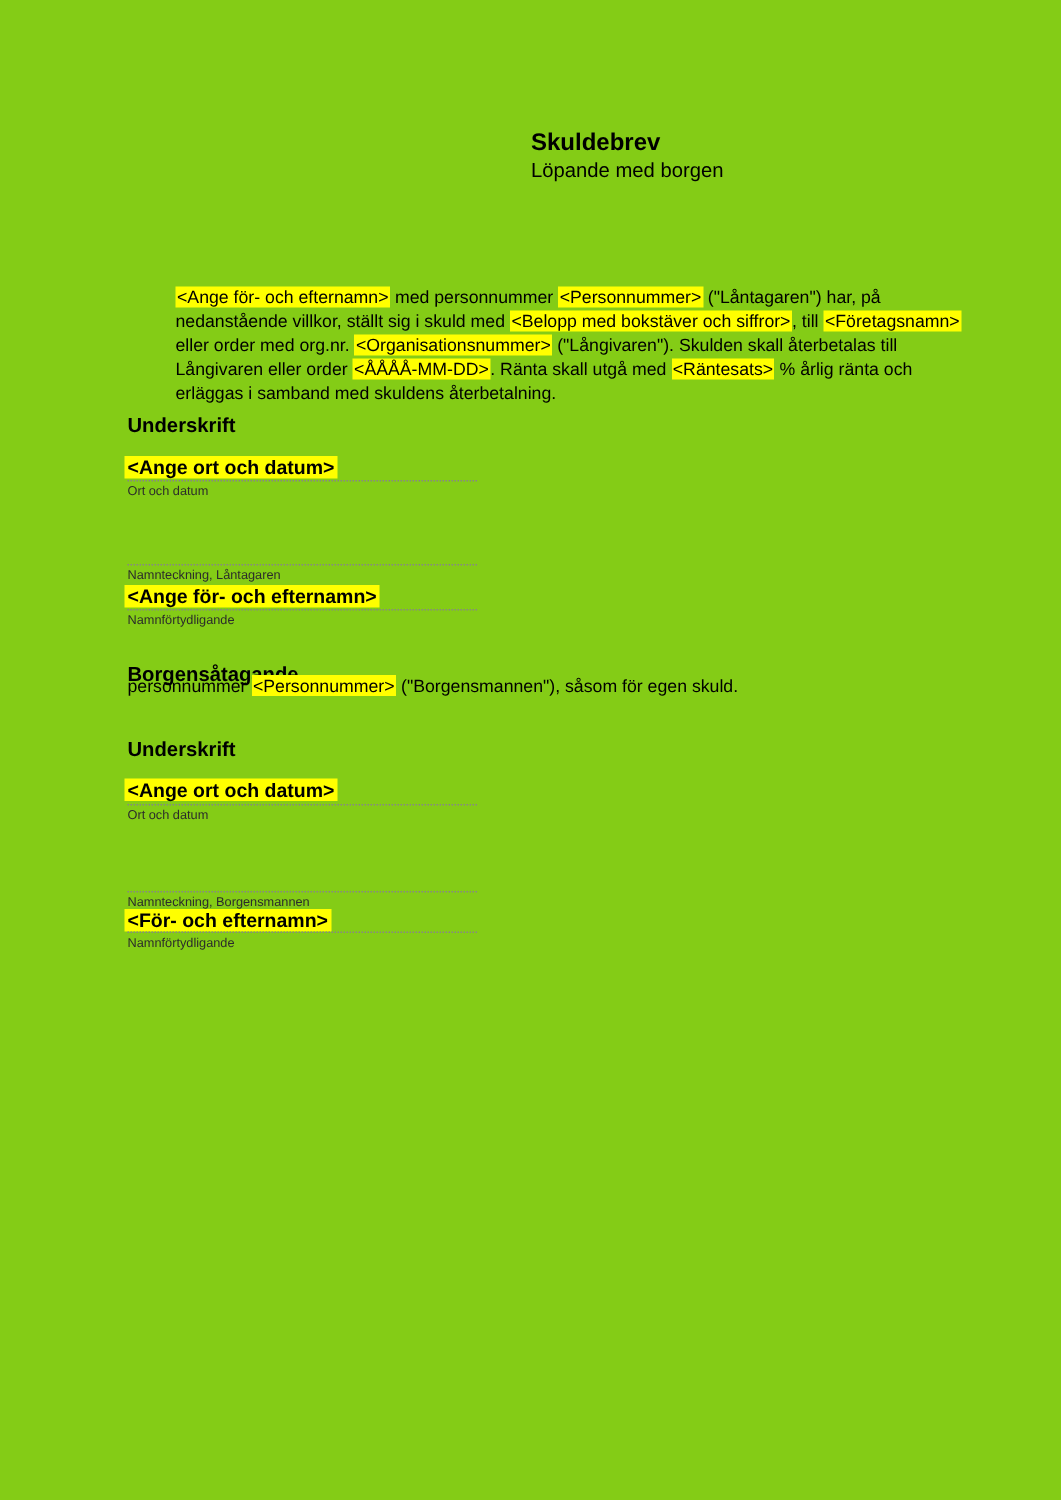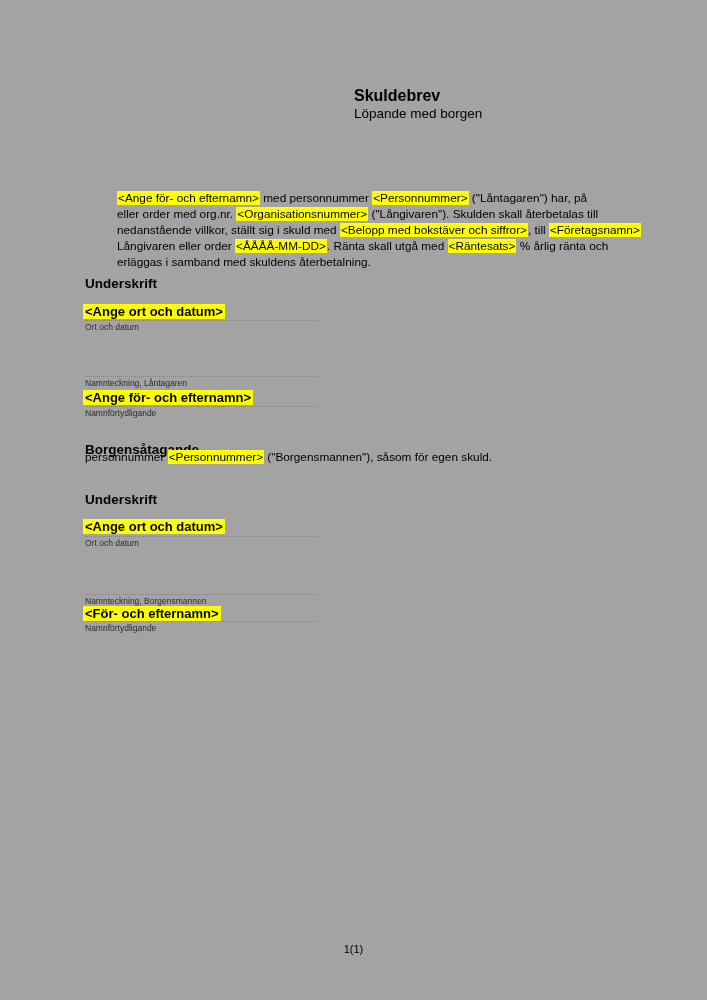--- a/index.html
+++ b/index.html
@@ -1,21 +1,21 @@
 <!DOCTYPE html>
 <html style="--hl: #ffff00;"><head>
 <meta charset="utf-8">
 <style>
   * { margin: 0; padding: 0; box-sizing: border-box; }
   html, body { background: #ffffff; }
   .page {
     position: relative;
     width: 707px;
     height: 1000px;
-    background: #a3a3a3;
+    background: #84cc16;
     font-family: "Liberation Sans", sans-serif;
     color: #000000;
     overflow: hidden;
   }
   .abs { position: absolute; }
   .doc-title {
     font-size: 16px;
     font-weight: bold;
     line-height: 19px;
     white-space: nowrap;
@@ -72,22 +72,22 @@
 </head>
 <body>
 
 <div class="page">
 
   <div class="abs doc-title" style="left:354px; top:86px;">Skuldebrev</div>
   <div class="abs doc-subtitle" style="left:354px; top:105px;text-align:center;">Löpande med borgen</div>
 
   <div class="abs body-text" style="left:85px; top:190px;margin-left:32px;">
       <div class="line"><span class="hl">&lt;Ange för- och efternamn&gt;</span><span> med personnummer </span><span class="hl">&lt;Personnummer&gt;</span><span> ("Låntagaren") har, på</span></div>
+      <div class="line"><span>nedanstående villkor, ställt sig i skuld med </span><span class="hl">&lt;Belopp med bokstäver och siffror&gt;</span><span>, till </span><span class="hl">&lt;Företagsnamn&gt;</span></div>
       <div class="line"><span>eller order med org.nr. </span><span class="hl">&lt;Organisationsnummer&gt;</span><span> ("Långivaren"). Skulden skall återbetalas till</span></div>
-      <div class="line"><span>nedanstående villkor, ställt sig i skuld med </span><span class="hl">&lt;Belopp med bokstäver och siffror&gt;</span><span>, till </span><span class="hl">&lt;Företagsnamn&gt;</span></div>
       <div class="line"><span>Långivaren eller order </span><span class="hl">&lt;ÅÅÅÅ-MM-DD&gt;</span><span>. Ränta skall utgå med </span><span class="hl">&lt;Räntesats&gt;</span><span> % årlig ränta och</span></div>
       <div class="line"><span>erläggas i samband med skuldens återbetalning.</span></div>
     </div>
 
   <div class="abs section-heading" style="left:85px; top:276px;">Underskrift</div>
 
   <div class="abs field-placeholder" style="left:83px; top:304px;">&lt;Ange ort och datum&gt;</div>
   <div class="abs dotted-rule" style="left:85px; top:320px;"></div>
   <div class="abs caption" style="left:85px; top:322px;">Ort och datum</div>
 
@@ -109,15 +109,14 @@
   <div class="abs dotted-rule" style="left:85px; top:536px;"></div>
   <div class="abs caption" style="left:85px; top:538px;">Ort och datum</div>
 
   <div class="abs dotted-rule" style="left:85px; top:594px;"></div>
   <div class="abs caption" style="left:85px; top:596px;">Namnteckning, Borgensmannen</div>
 
   <div class="abs field-placeholder" style="left:83px; top:606px;">&lt;För- och efternamn&gt;</div>
   <div class="abs dotted-rule" style="left:85px; top:621px;"></div>
   <div class="abs caption" style="left:85px; top:623px;">Namnförtydligande</div>
 
-  <div class="abs page-footer" style="top:943px;">1(1)</div>
 
 </div>
 
 </body></html>

